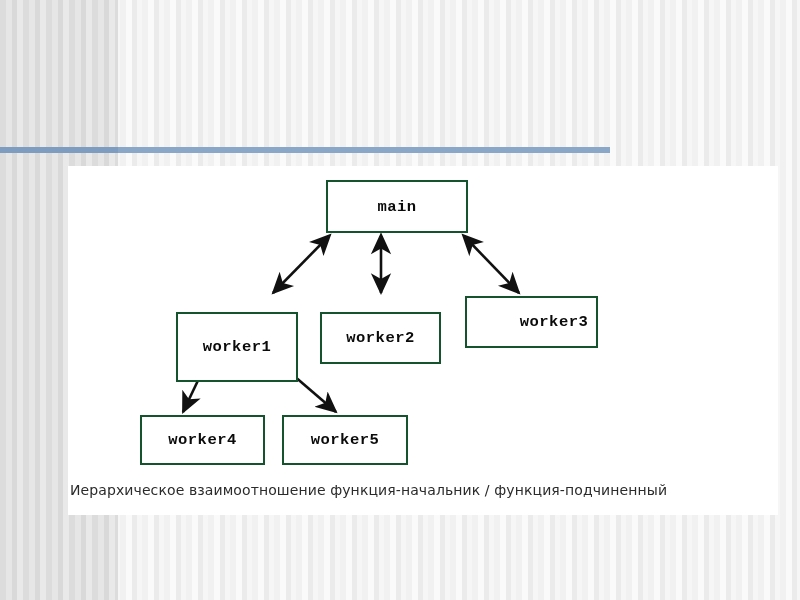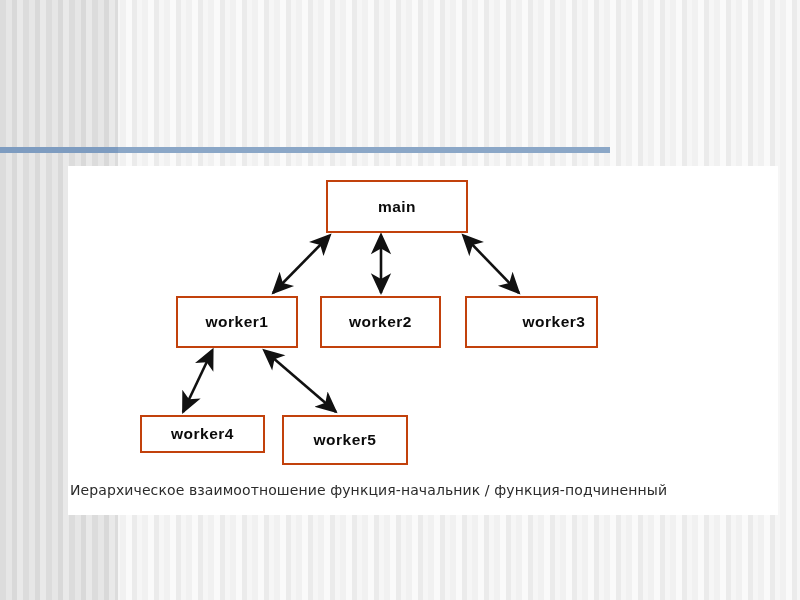--- a/index.html
+++ b/index.html
@@ -87,39 +87,39 @@
     position: absolute;
     left: 0;
     top: 0;
     width: 710px;
     height: 310px;
   }
 
   .node-box {
     position: absolute;
     box-sizing: border-box;
-    border: 2px solid #c2410c;
+    border: 2px solid #14532d;
     background: #ffffff;
     display: flex;
     align-items: center;
     justify-content: center;
-    font-family: Liberation Sans, sans-serif;
+    font-family: Liberation Mono, monospace;
     font-weight: bold;
     font-size: 15.5px;
     letter-spacing: 0.5px;
     color: #0b0b0b;
     z-index: 3;
   }
 
   
   #node-main    { left: 258px; top: 14px;  width: 142px; height: 53px; }
-  #node-worker1 { left: 108px; top: 130px; width: 122px; height: 52px; }
-  #node-worker2 { left: 252px; top: 130px; width: 121px; height: 52px; }
+  #node-worker1 { left: 108px; top: 146px; width: 122px; height: 70px; }
+  #node-worker2 { left: 252px; top: 146px; width: 121px; height: 52px; }
   #node-worker3 { left: 397px; top: 130px; width: 133px; height: 52px; padding-left: 45px; }
-  #node-worker4 { left: 72px;  top: 249px; width: 125px; height: 38px; }
+  #node-worker4 { left: 72px;  top: 249px; width: 125px; height: 50px; }
   #node-worker5 { left: 214px; top: 249px; width: 126px; height: 50px; }
 
   
   #figure-caption {
     position: absolute;
     left: 2px;
     top: 316px;
     width: 706px;
     font-family: "DejaVu Sans", "Liberation Sans", sans-serif;
     font-size: 14px;

